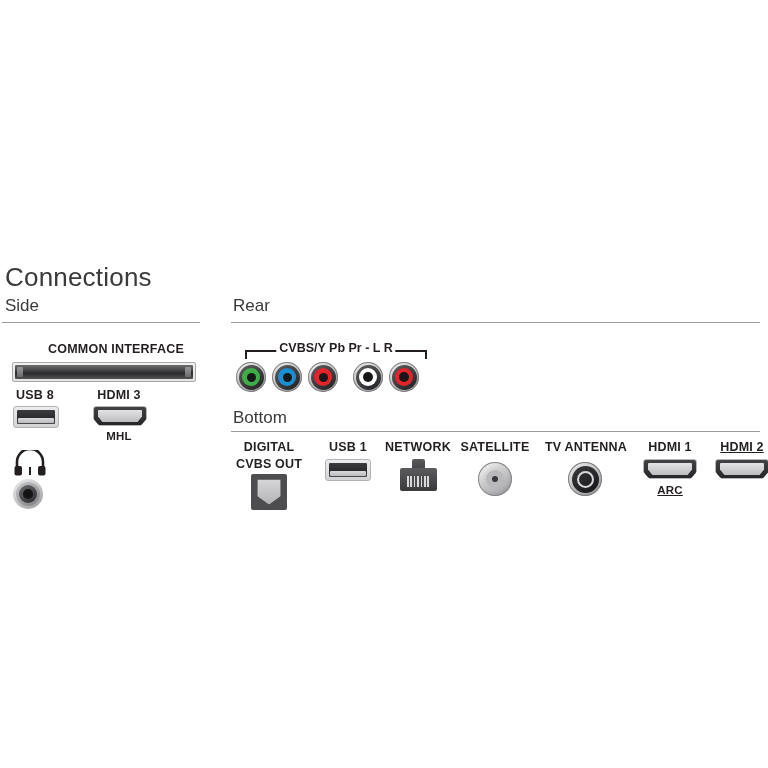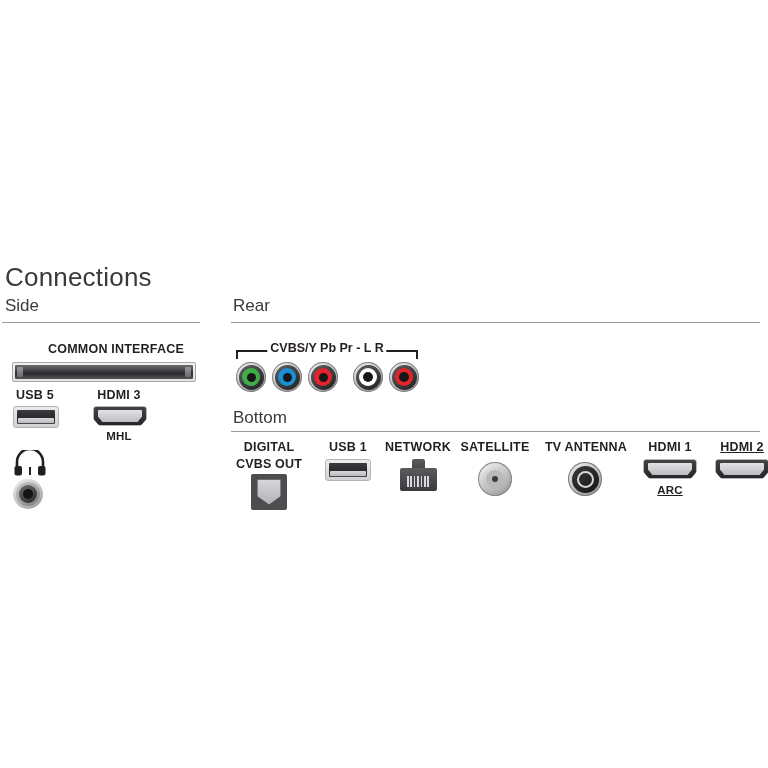--- a/index.html
+++ b/index.html
@@ -126,21 +126,21 @@
   .hp-jack{position:absolute;border-radius:50%;
     background:linear-gradient(145deg,#f1f1f1,#9a9a9c);
     display:flex;align-items:center;justify-content:center;}
   .hp-jack .j2{border-radius:50%;background:linear-gradient(145deg,#c9c9cb,#7e7e80);
     display:flex;align-items:center;justify-content:center;}
   .hp-jack .j3{border-radius:50%;background:linear-gradient(145deg,#6a6a6c,#2a2a2c);
     display:flex;align-items:center;justify-content:center;}
   .hp-jack .j4{border-radius:50%;background:#141414;}
 
   
-  .bracket{position:absolute;}
+  .bracket{position:absolute;margin-left:9px;}
   .bracket .bar{position:absolute;height:1.6px;background:#231f20;top:0;}
   .bracket .tick{position:absolute;width:1.6px;background:#231f20;top:0;}
   .bracket .txt{
     position:absolute;top:-9px;left:50%;transform:translateX(-50%);
     font-size:12.5px;font-weight:700;white-space:nowrap;color:#231f20;
     background:#fff;padding:0 3px;
   }
 </style>
 </head>
 <body>
@@ -150,21 +150,21 @@
   <div class="title">Connections</div>
 
   <div class="sec-label" style="left:5px;top:296px;">Side</div>
   <div class="sec-rule" style="left:2px;top:322px;width:198px;"></div>
 
   <div class="lbl" style="left:103px;top:342px;margin-left:13px;">COMMON INTERFACE</div>
   <div class="ci-slot" style="left:12px;top:362px;width:184px;height:20px;">
     <div class="ci-inner"></div>
   </div>
 
-  <div class="lbl" style="left:35px;top:388px;">USB 5</div>
+  <div class="lbl" style="left:35px;top:388px;">USB 8</div>
   <div class="usb" style="left:13px;top:406px;width:46px;height:22px;">
       <div class="usb-in"></div>
     </div>
 
   <div class="lbl" style="left:119px;top:388px;">HDMI 3</div>
   <div class="hdmi" style="left:93px;top:406px;width:54px;height:20px;">
       <div class="hdmi-in"></div>
     </div>
   <div class="lbl sm" style="left:119px;top:430px;">MHL</div>
 

